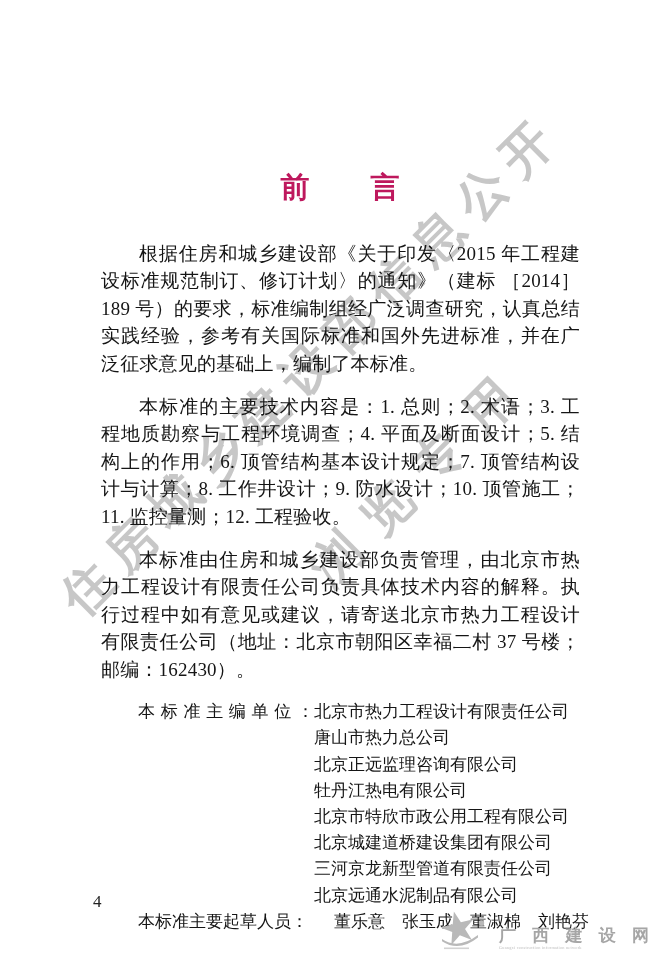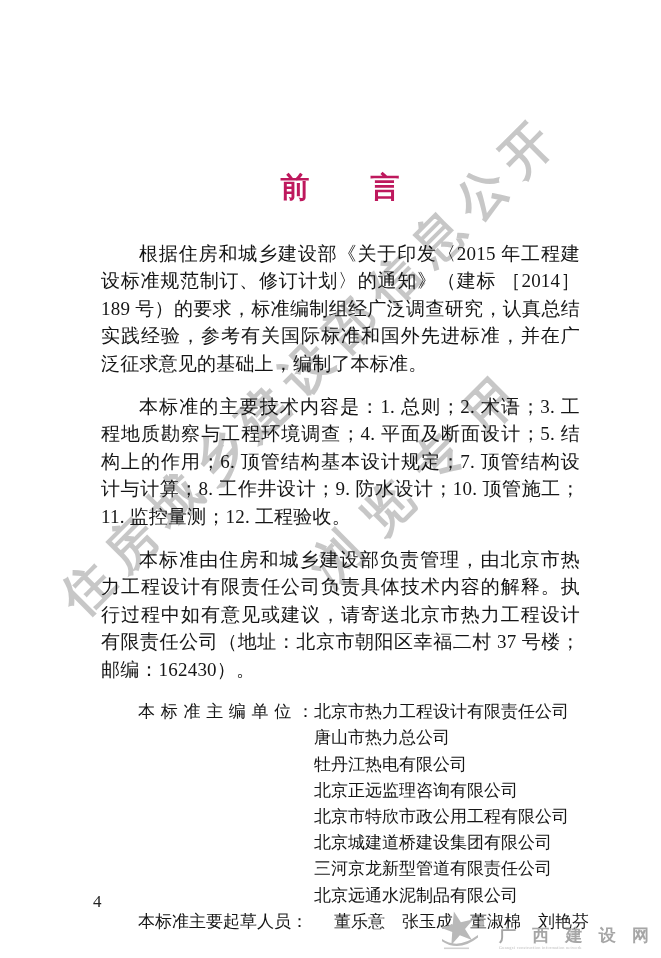--- a/index.html
+++ b/index.html
@@ -88,25 +88,25 @@
       <div class="credit-row">
         <span class="credit-label">本标准主编单位：</span>
         <span class="credit-value">北京市热力工程设计有限责任公司</span>
       </div>
       <div class="credit-row">
         <span class="credit-label"></span>
         <span class="credit-value">唐山市热力总公司</span>
       </div>
       <div class="credit-row">
         <span class="credit-label"></span>
-        <span class="credit-value">牡丹江热电有限公司</span>
+        <span class="credit-value">北京正远监理咨询有限公司</span>
       </div>
       <div class="credit-row">
         <span class="credit-label"></span>
-        <span class="credit-value">北京正远监理咨询有限公司</span>
+        <span class="credit-value">牡丹江热电有限公司</span>
       </div>
       <div class="credit-row">
         <span class="credit-label"></span>
         <span class="credit-value">北京市特欣市政公用工程有限公司</span>
       </div>
       <div class="credit-row">
         <span class="credit-label"></span>
         <span class="credit-value">北京城建道桥建设集团有限公司</span>
       </div>
       <div class="credit-row">

